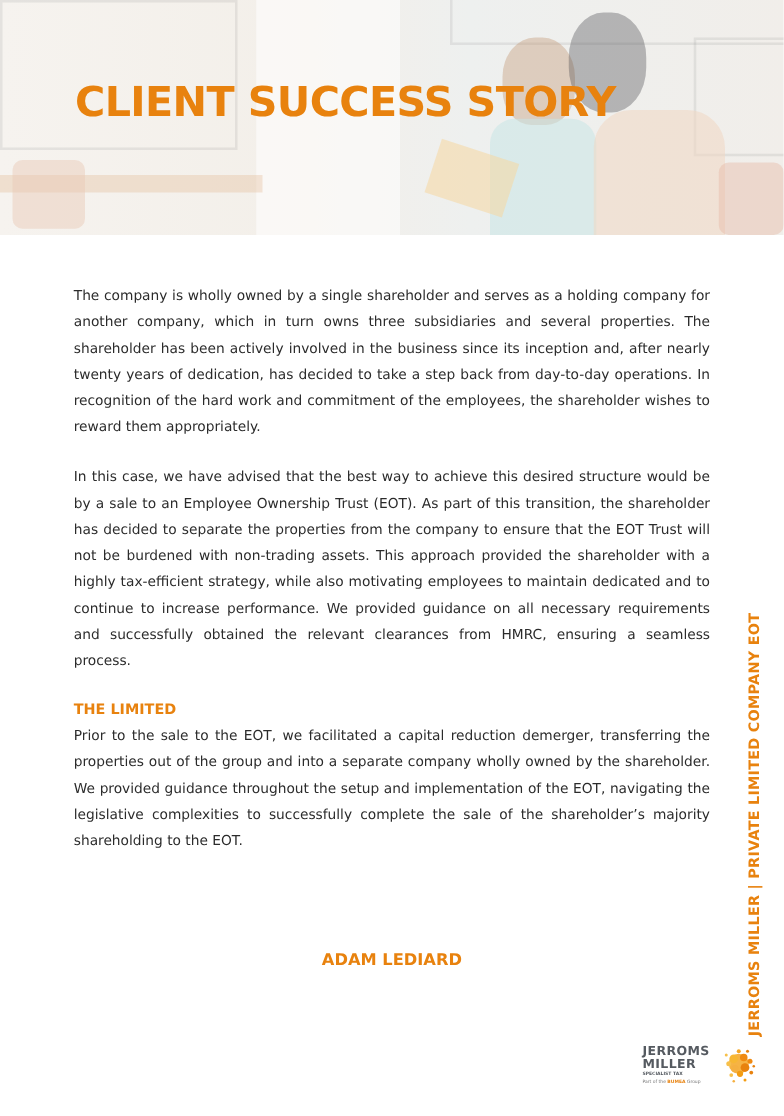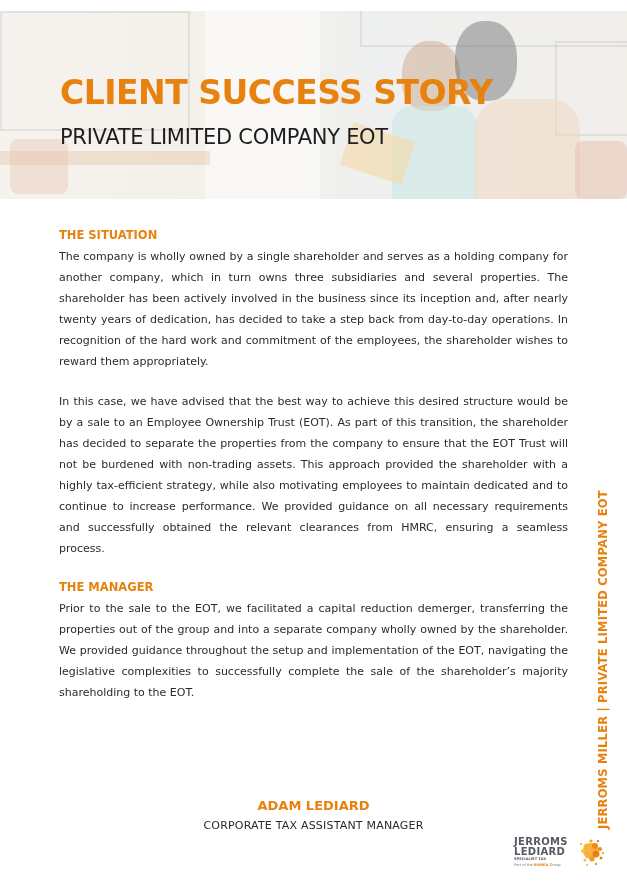--- a/index.html
+++ b/index.html
@@ -3,21 +3,20 @@
   <meta charset="utf-8">
   <style>
     * { box-sizing: border-box; margin: 0; padding: 0; }
     html, body { width: 627px; height: 893px; background: #ffffff; overflow: hidden; }
     body { position: relative; font-family: "DejaVu Sans", sans-serif; color: #2b2b2b; }
 
     .hero {
       position: absolute; left: 0; top: 0; width: 627px; height: 188px;
       overflow: hidden;
       background: linear-gradient(90deg, #f6f3ef 0%, #f3efe9 40%, #eef0ef 60%, #f1eeea 100%);
-      margin-top: 11px;
     }
     .hero .win { position: absolute; border: 2px solid rgba(150,150,150,0.18); }
     .hero .pillar { position: absolute; left: 205px; top: 0; width: 115px; height: 188px; background: rgba(255,255,255,0.55); }
     .hero .table { position: absolute; left: 0; top: 140px; width: 210px; height: 14px; background: rgba(225,185,150,0.35); }
     .hero .chair-l { position: absolute; left: 10px; top: 128px; width: 58px; height: 55px; background: rgba(232,200,180,0.45); border-radius: 8px; }
     .hero .person1-hair { position: absolute; left: 402px; top: 30px; width: 58px; height: 70px; background: rgba(190,140,100,0.35); border-radius: 45% 45% 40% 40%; }
     .hero .person1-body { position: absolute; left: 392px; top: 95px; width: 85px; height: 93px; background: rgba(200,230,230,0.55); border-radius: 20px 20px 0 0; }
     .hero .person2-head { position: absolute; left: 455px; top: 10px; width: 62px; height: 80px; background: rgba(70,70,75,0.35); border-radius: 45%; }
     .hero .person2-body { position: absolute; left: 475px; top: 88px; width: 105px; height: 100px; background: rgba(240,215,195,0.55); border-radius: 30px 30px 0 0; }
     .hero .folder { position: absolute; left: 345px; top: 120px; width: 65px; height: 45px; background: rgba(245,215,160,0.55); transform: rotate(18deg); }
@@ -40,21 +39,21 @@
     .section { margin-bottom: 19px; }
     .section-heading {
       font-family: "DejaVu Sans", sans-serif; font-weight: bold;
       font-size: 11.5px; color: #e8820e; line-height: 18px; margin-bottom: 2px;
     }
     .section-body {
       font-family: "DejaVu Sans", sans-serif; font-size: 11px;
       line-height: 21px; color: #2b2b2b; text-align: justify;
     }
 
-    .signature { position: absolute; left: 0; width: 627px; top: 797px; text-align: center; }
+    .signature { position: absolute; left: 0; width: 627px; top: 760px; text-align: center; }
     .sig-name { font-family: "DejaVu Sans", sans-serif; font-weight: bold; font-size: 13px; color: #e8820e; line-height: 18px; }
     .sig-role { font-family: "DejaVu Sans", sans-serif; font-size: 11px; color: #2b2b2b; line-height: 18px; margin-top: 2px; letter-spacing: 0.2px; }
 
     .side-label {
       position: absolute; left: 596px; top: 829px;
       transform-origin: 0 0; transform: rotate(-90deg);
       font-family: "DejaVu Sans", sans-serif; font-weight: bold;
       font-size: 11.5px; color: #e8820e; white-space: nowrap; letter-spacing: 0.2px;
     }
 
@@ -77,48 +76,45 @@
   <div class="table"></div>
   <div class="chair-l"></div>
   <div class="person1-hair"></div>
   <div class="person1-body"></div>
   <div class="folder"></div>
   <div class="person2-head"></div>
   <div class="person2-body"></div>
   <div class="chair-r"></div>
 
   <div class="hero-title">CLIENT SUCCESS STORY</div>
-  <div class="hero-subtitle">PRIVATE LIMITED COMPANY EOT</div>
 </div>
 
 <div class="content">
   <div class="section">
-    <div class="section-heading">THE SITUATION</div>
     <p class="section-body">The company is wholly owned by a single shareholder and serves as a holding company for another company, which in turn owns three subsidiaries and several properties. The shareholder has been actively involved in the business since its inception and, after nearly twenty years of dedication, has decided to take a step back from day-to-day operations. In recognition of the hard work and commitment of the employees, the shareholder wishes to reward them appropriately.</p>
   </div>
   <div class="section">
     <p class="section-body">In this case, we have advised that the best way to achieve this desired structure would be by a sale to an Employee Ownership Trust (EOT). As part of this transition, the shareholder has decided to separate the properties from the company to ensure that the EOT Trust will not be burdened with non-trading assets. This approach provided the shareholder with a highly tax-efficient strategy, while also motivating employees to maintain dedicated and to continue to increase performance. We provided guidance on all necessary requirements and successfully obtained the relevant clearances from HMRC, ensuring a seamless process.</p>
   </div>
   <div class="section">
-    <div class="section-heading">THE MANAGER</div>
+    <div class="section-heading">THE LIMITED</div>
     <p class="section-body">Prior to the sale to the EOT, we facilitated a capital reduction demerger, transferring the properties out of the group and into a separate company wholly owned by the shareholder. We provided guidance throughout the setup and implementation of the EOT, navigating the legislative complexities to successfully complete the sale of the shareholder’s majority shareholding to the EOT.</p>
   </div>
 </div>
 
 <div class="signature">
   <div class="sig-name">ADAM LEDIARD</div>
-  <div class="sig-role">CORPORATE TAX ASSISTANT MANAGER</div>
 </div>
 
 <div class="side-label">JERROMS MILLER | PRIVATE LIMITED COMPANY EOT</div>
 
 <div class="logo">
   <div class="logo-text">
     <div class="logo-line">JERROMS</div>
-    <div class="logo-line">LEDIARD</div>
+    <div class="logo-line">MILLER</div>
     <div class="logo-small">SPECIALIST TAX</div>
     <div class="logo-part">
       <span>Part of the </span><span class="bu">BUMEA</span><span> Group</span>
     </div>
   </div>
   <svg class="logo-mark" viewBox="0 0 28 30">
     <circle cx="14" cy="14" r="8" fill="#f5a623" opacity="0.85"></circle>
     <circle cx="10" cy="10" r="3.5" fill="#f7b733"></circle>
     <circle cx="18" cy="9" r="3" fill="#f08a12"></circle>
     <circle cx="19" cy="17" r="3.5" fill="#e8820e"></circle>

